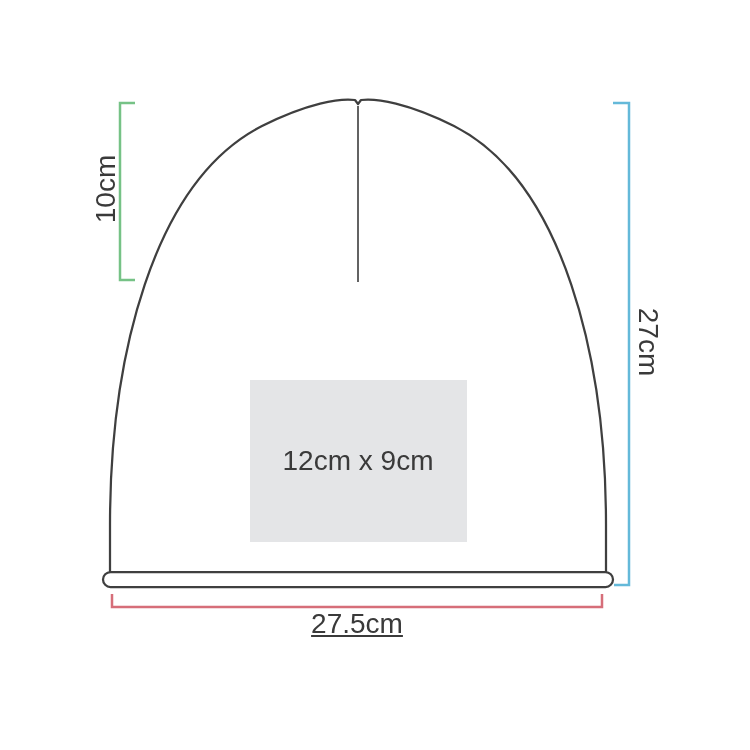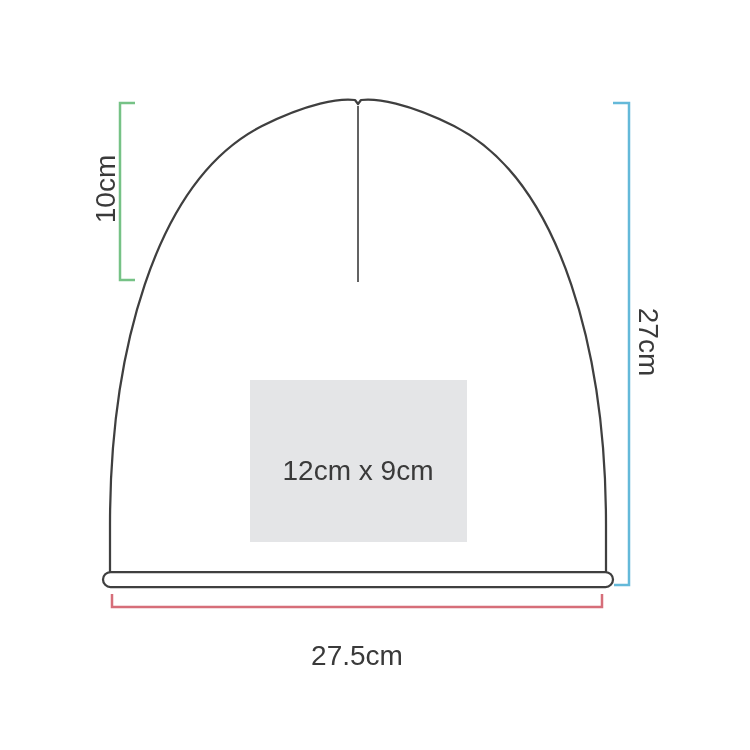--- a/index.html
+++ b/index.html
@@ -35,25 +35,26 @@
   }
   .label-crown{
     left:106px;top:189px;
     transform:translate(-50%,-50%) rotate(-90deg);
   }
   .label-total-height{
     left:648px;top:342px;
     transform:translate(-50%,-50%) rotate(90deg);
   }
   .label-width{
-    left:357px;top:656px;
+    left:357px;top:624px;
     transform:translate(-50%,-50%);
+    text-decoration:underline;
   }
   .label-print-area{
-    left:358px;top:471px;
+    left:358px;top:461px;
     transform:translate(-50%,-50%);
   }
   .outline-path{fill:#ffffff;stroke:var(--outline);stroke-width:2.25;stroke-linejoin:round;}
   .seam-line{stroke:var(--seam);stroke-width:2;fill:none;}
   .brim-shape{fill:#ffffff;stroke:var(--outline);stroke-width:2.25;}
   .print-rect{fill:var(--print-area-fill);stroke:none;}
   .bracket{fill:none;stroke-width:2.5;stroke-linejoin:miter;stroke-linecap:butt;}
   .bracket-crown{stroke:var(--crown-bracket);}
   .bracket-total{stroke:var(--height-bracket);}
   .bracket-width{stroke:var(--width-bracket);}

